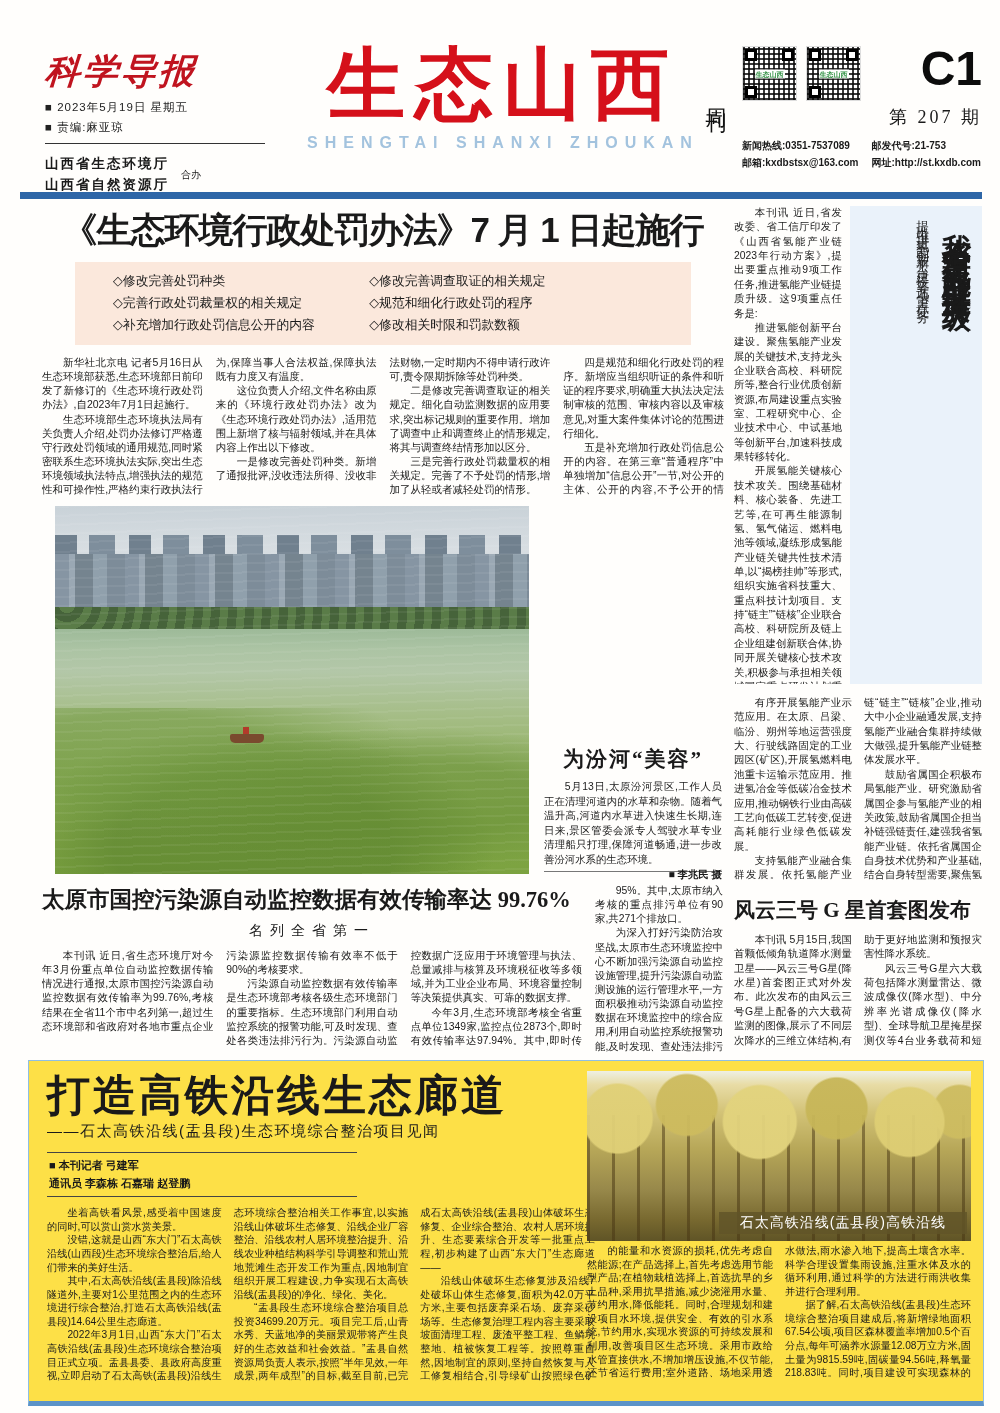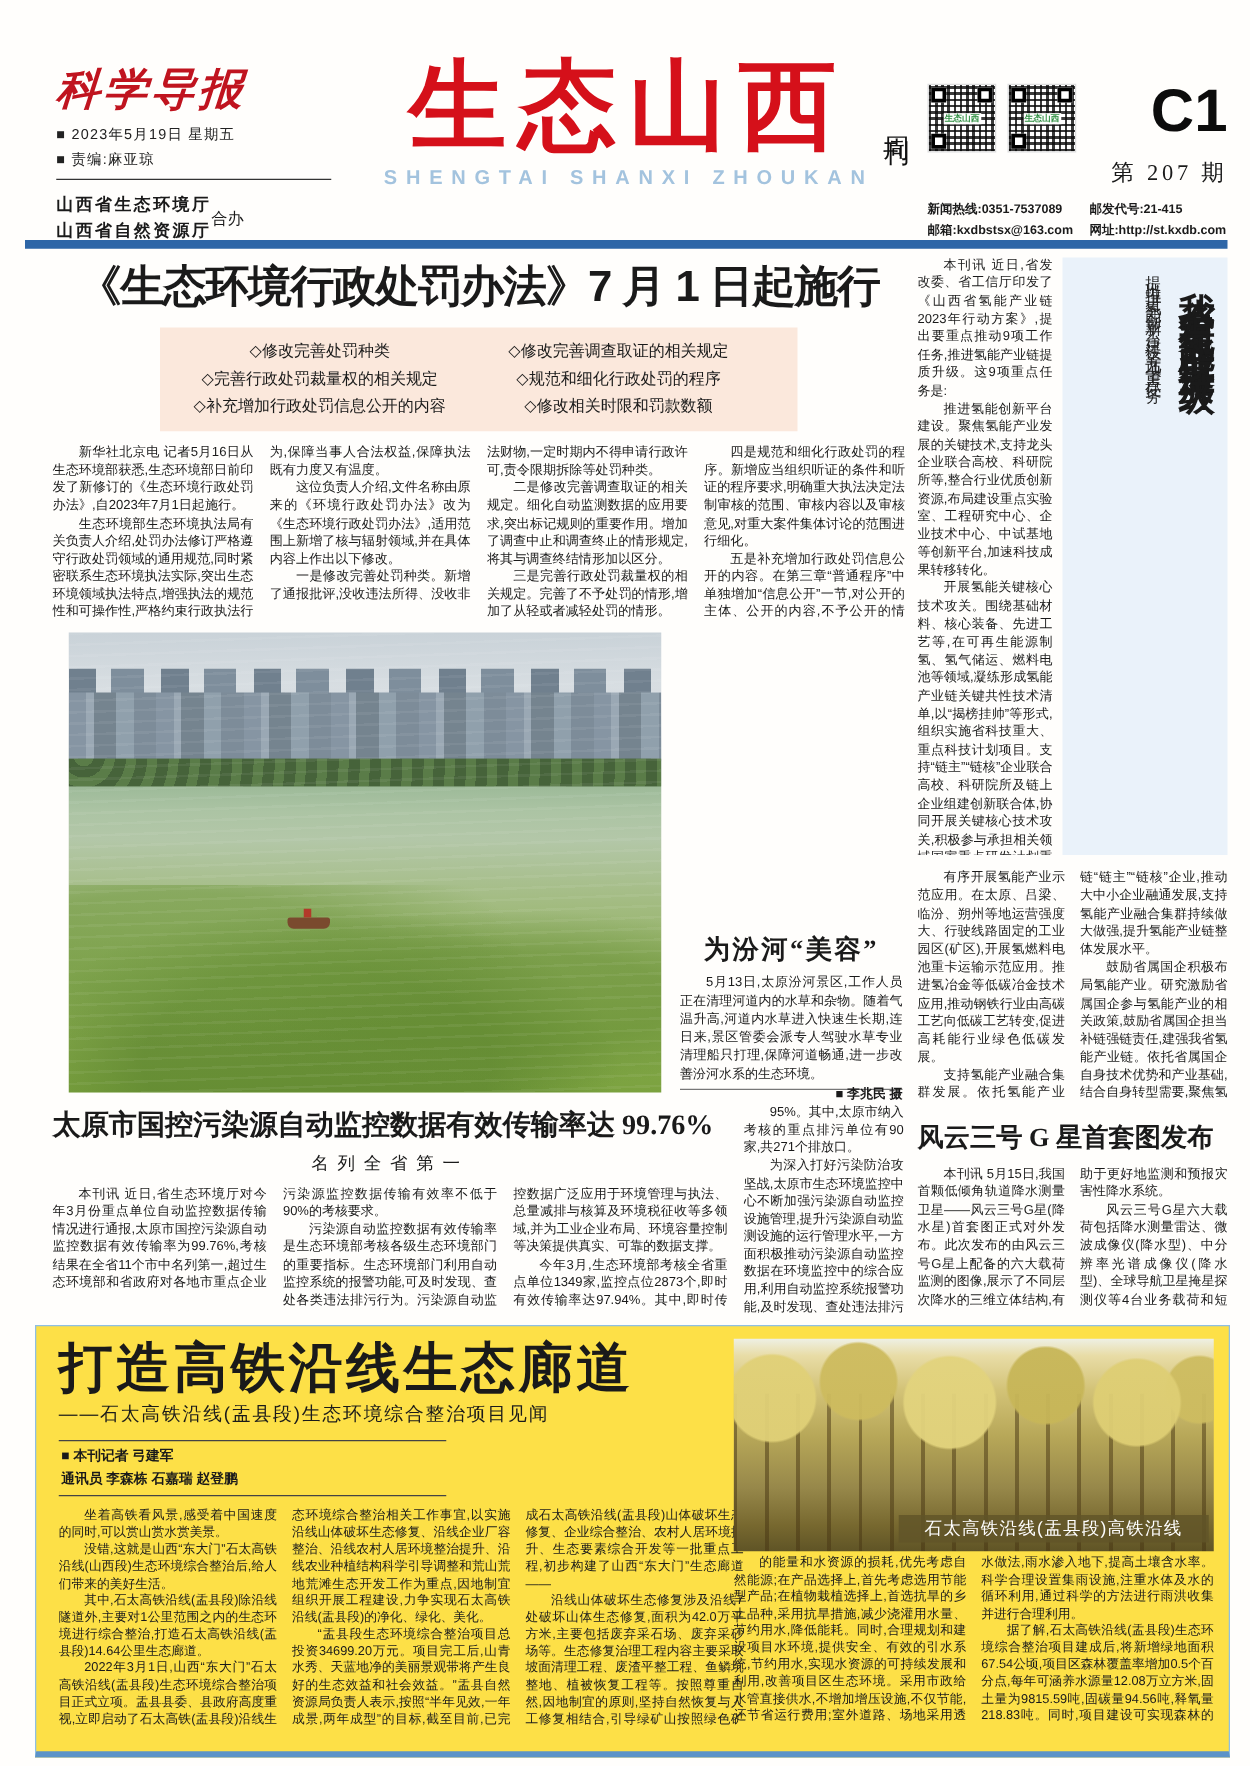--- a/index.html
+++ b/index.html
@@ -10,29 +10,29 @@
     font-family: "Liberation Sans", "DejaVu Sans", sans-serif; color:#1a1a1a;
   }
   
   .hdr-left { position:absolute; left:45px; top:48px; width:252px; }
   .logo { font-family:"Liberation Serif", serif; font-weight:bold; font-style:italic;
           font-size:35px; color:#c0141f; letter-spacing:3px; transform:skewX(-4deg); }
   .meta-line { font-size:11.5px; color:#222; margin-top:5px; letter-spacing:1px; }
   .hdr-rule { width:220px; border-top:1.5px solid #333; margin:8px 0 10px; }
   .org-wrap { display:flex; align-items:center; }
   .org-col { font-size:13.5px; font-weight:bold; line-height:1.55; letter-spacing:2px; }
-  .org-suffix { font-size:13px; margin-left:0; }
+  .org-suffix { font-size:10px; margin-left:12px; }
   .hdr-center { position:absolute; left:298px; top:44px; width:410px; text-align:center; }
   .paper-title { font-family:"Liberation Serif", serif; font-weight:bold;
                  font-size:78px; line-height:1.05; color:#d5101a; letter-spacing:10px; white-space:nowrap; }
   .pinyin { margin-top:8px; font-size:16px; color:#a3c3de; letter-spacing:7px; font-weight:bold; }
   .weekly { position:absolute; left:706px; top:92px; width:24px; font-size:21px; line-height:1.3;
             writing-mode:vertical-rl; letter-spacing:4px; color:#111; }
   .hdr-right { position:absolute; left:742px; top:46px; width:240px; }
-  .qr-row { display:flex; align-items:flex-start; gap:9px;margin-top:21px; }
+  .qr-row { display:flex; align-items:flex-start; gap:9px; }
   .qr { width:55px; height:55px; position:relative; background:#fff; border:1px solid #ddd;
         background-image:
           repeating-linear-gradient(0deg, rgba(10,10,10,.8) 0 2px, transparent 2px 5px),
           repeating-linear-gradient(90deg, rgba(10,10,10,.8) 0 2px, transparent 2px 5px); }
   .qr i { position:absolute; width:12px; height:12px; border:3px solid #000; background:#fff; }
   .qr i.f1 { left:2px; top:2px; } .qr i.f2 { right:2px; top:2px; } .qr i.f3 { left:2px; bottom:2px; }
   .qr b { position:absolute; left:50%; top:50%; transform:translate(-50%,-50%);
           background:#fff; color:#2f9042; font-size:7px; line-height:1; padding:1px; font-weight:bold; white-space:nowrap;}
   .page-code { margin-left:auto; font-size:48px; font-weight:bold; line-height:.95; color:#0c0c0c; }
   .issue-no { text-align:right; font-family:"Liberation Serif", serif; font-size:18px; margin-top:4px; letter-spacing:3px; }
@@ -40,22 +40,22 @@
              font-size:10px; font-weight:bold; white-space:nowrap; }
   .bar-blue { position:absolute; left:20px; right:18px; top:192px; height:7px; background:#2e66a7; }
 
   
   [data-list] p { margin:0; text-indent:2em; }
   .jtext { text-align:justify; }
 
   
   .art-penalty { position:absolute; left:42px; top:210px; width:682px; height:292px; }
   .hl1 { font-weight:bold; font-size:35px; line-height:1.15; white-space:nowrap; text-align:center; letter-spacing:-1px; }
-  .bullets { margin:12px 86px 10px; background:#fbe8dc; padding:11px 20px;
-             display:grid; grid-template-columns:1.05fr 1.2fr; gap:5px 8px; font-size:12.8px;text-align:center; }
+  .bullets { margin:12px 33px 10px; background:#fbe8dc; padding:11px 38px;
+             display:grid; grid-template-columns:1.05fr 1.2fr; gap:5px 8px; font-size:12.8px; }
   .bullets p { text-indent:0 !important; white-space:nowrap; }
   .bodyA { height:150px; overflow:hidden; column-count:4; column-gap:13px;
            font-size:10.5px; line-height:1.34; }
 
   
   .art-hyd { position:absolute; left:734px; top:206px; width:248px; height:688px; }
   .hyd-top { display:flex; height:478px; }
   .hyd-text { width:108px; font-size:10.4px; line-height:1.38; overflow:hidden; }
   .hyd-title-box { flex:1; margin-left:8px; background:#eaf2fa; writing-mode:vertical-rl;
                    padding:4px 8px; text-align:start; }
@@ -175,21 +175,21 @@
         <i class="f1"></i>
           <i class="f2"></i>
           <i class="f3"></i>
         <b>生态山西</b>
       </div>
       <div class="page-code">C1</div>
     </div>
     <div class="issue-no">第 207 期</div>
     <div class="contact">
       <span>新闻热线:0351-7537089</span>
-      <span>邮发代号:21-415</span>
+      <span>邮发代号:21-753</span>
       <span>邮箱:kxdbstsx@163.com</span>
       <span>网址:http://st.kxdb.com</span>
     </div>
   </div>
 
   <div class="bar-blue"></div>
 
   <div class="art-penalty">
     <div class="hl1">《生态环境行政处罚办法》7 月 1 日起施行</div>
     <div class="bullets" data-list="article_penalty.bullets">

